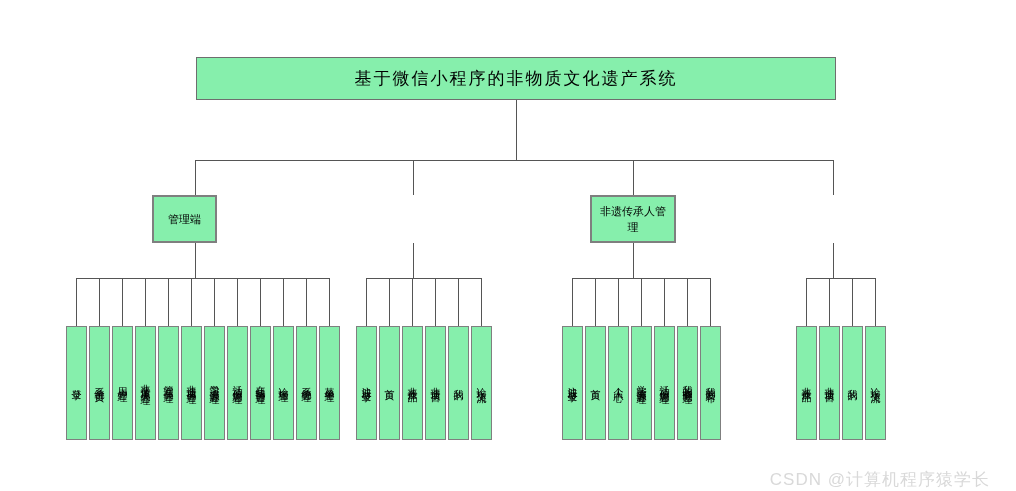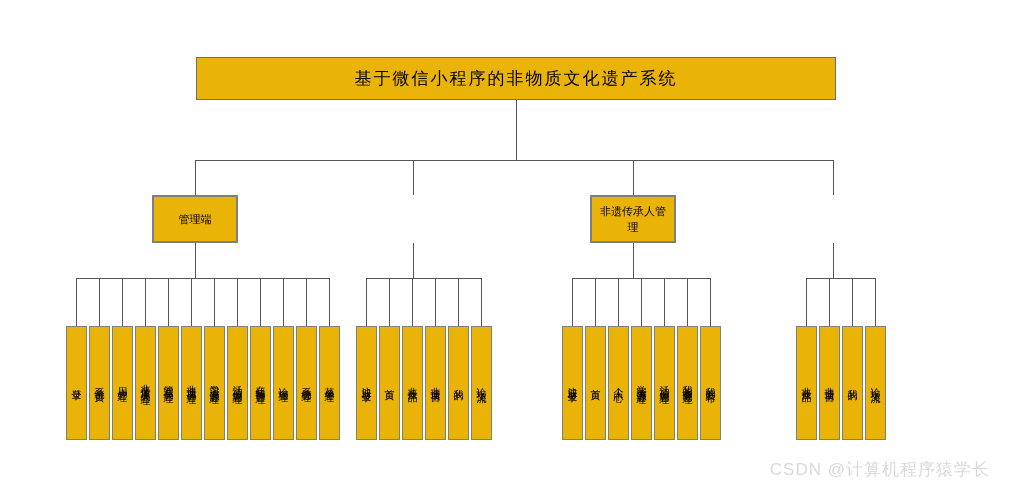--- a/index.html
+++ b/index.html
@@ -2,42 +2,42 @@
 <html><head>
 <meta charset="utf-8">
 <style>
   html,body{margin:0;padding:0;background:#ffffff;}
   .canvas{
     position:relative;width:1016px;height:491px;background:#ffffff;
     font-family:"Liberation Serif","DejaVu Serif",serif;color:#000;overflow:hidden;
   }
   .connectors{position:absolute;left:0;top:0;width:1016px;height:491px;}
   .node{
-    position:absolute;background:#eab308;box-sizing:border-box;
+    position:absolute;background:#86efac;box-sizing:border-box;
     display:flex;align-items:center;justify-content:center;text-align:center;
   }
   .root-node{
     left:196px;top:57px;width:640px;height:43px;
     border:1px solid #6e6e6e;font-size:17px;letter-spacing:2px;
   }
   .branch-node{
     top:195px;height:48px;border:2px solid #7f7f7f;
     font-size:11px;line-height:1.5;padding:1px 3px;
   }
-  #branch-0{left:152px;width:86px;}
+  #branch-0{left:152px;width:65px;}
   #branch-1{left:370px;width:86px;}
   #branch-2{left:590px;width:86px;}
   #branch-3{left:789px;width:88px;}
   .leaf-node{
     top:326px;width:21px;height:114px;border:1px solid #7f7f7f;
     writing-mode:vertical-rl;text-orientation:upright;
     font-size:10px;letter-spacing:2px;line-height:19px;
   }
   .watermark{
-    position:absolute;right:26px;top:458px;font-size:17px;color:#d9d9d9;
+    position:absolute;right:26px;top:468px;font-size:17px;color:#d9d9d9;
     font-family:"Liberation Sans","DejaVu Sans",sans-serif;letter-spacing:1px;
   }
 </style>
 </head>
 <body>
 
 <div class="canvas">
 
   <svg class="connectors" viewBox="0 0 1016 491" xmlns="http://www.w3.org/2000/svg" shape-rendering="crispEdges">
 

